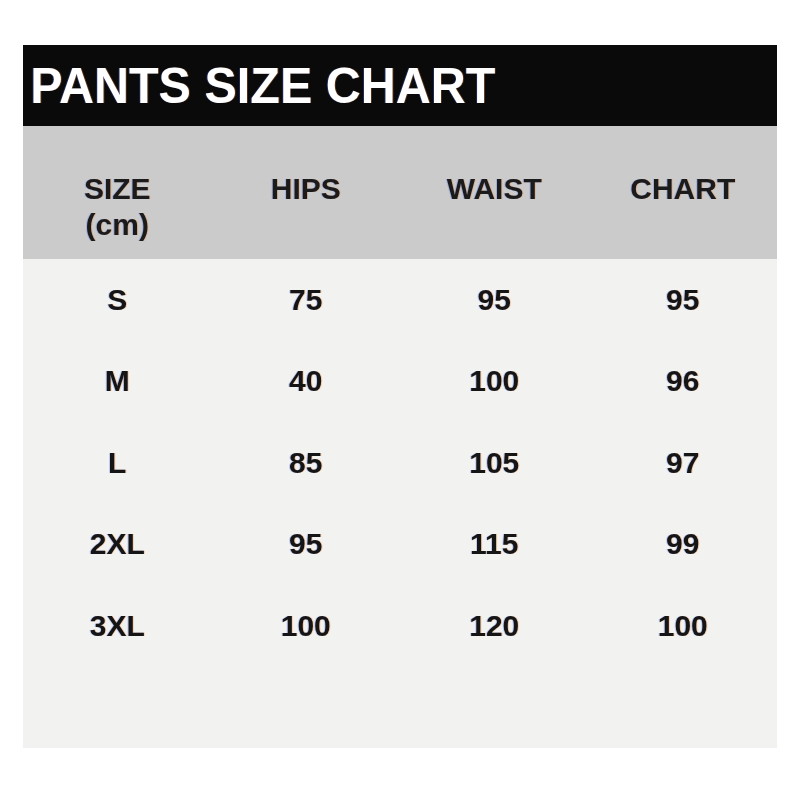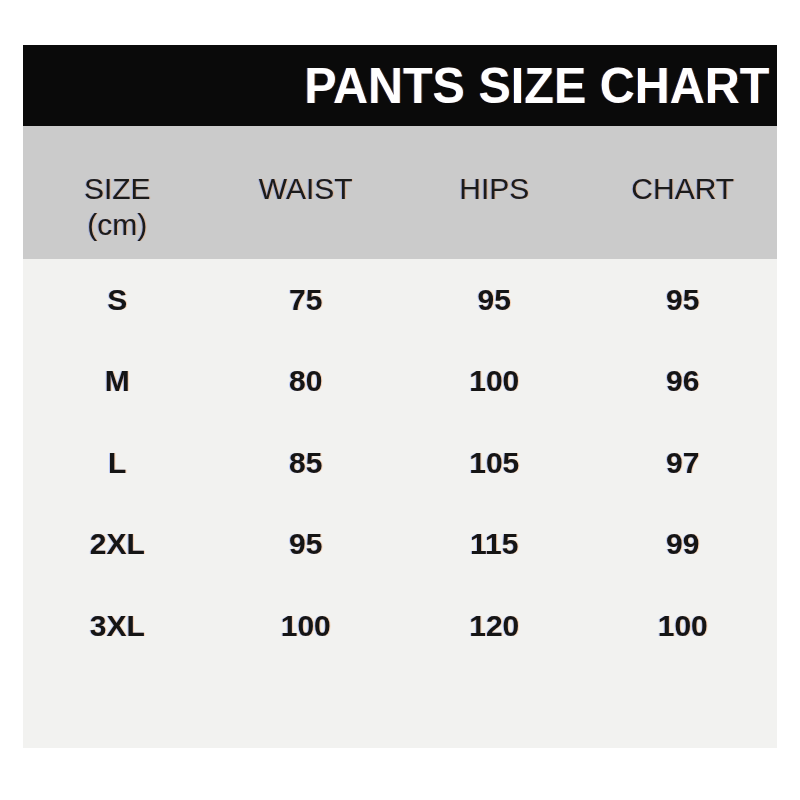--- a/index.html
+++ b/index.html
@@ -16,21 +16,21 @@
   }
   
   .fringe {
     text-shadow: -1px 0 0 rgba(70, 110, 255, 0.30), 1px 0 0 rgba(255, 125, 30, 0.30);
   }
   .title-bar {
     height: 81px;
     background: #0a0a0a;
     display: flex;
     align-items: center;
-    justify-content: flex-end;
+    justify-content: flex-start;
   }
   .title-bar .title-text {
     color: #ffffff;
     font-size: 50px;
     font-weight: 700;
     letter-spacing: 0px;
     transform: scaleX(0.97);
     white-space: nowrap;
   }
   .header-row {
@@ -39,21 +39,21 @@
     display: grid;
     grid-template-columns: repeat(4, 1fr);
   }
   .header-cell {
     display: flex;
     flex-direction: column;
     align-items: center;
     padding-top: 45px;
     line-height: 36px;
     font-size: 30px;
-    font-weight: 400;
+    font-weight: 700;
     color: #1b1b1b;
   }
   .body-rows {
     height: 489px;
     background: #f2f2f0;
     display: grid;
     grid-template-rows: repeat(6, 1fr);
   }
   .table-row {
     display: grid;
@@ -76,42 +76,42 @@
   <div class="title-bar">
     <div class="title-text fringe">PANTS SIZE CHART</div>
   </div>
 
   <div class="header-row">
     <div class="header-cell fringe">
       <span>SIZE</span>
       <span>(cm)</span>
     </div>
     <div class="header-cell fringe">
-      <span>WAIST</span>
+      <span>HIPS</span>
     </div>
     <div class="header-cell fringe">
-      <span>HIPS</span>
+      <span>WAIST</span>
     </div>
     <div class="header-cell fringe">
       <span>CHART</span>
     </div>
   </div>
 
   <div class="body-rows">
 
     <div class="table-row">
       <div class="table-cell fringe">S</div>
       <div class="table-cell fringe">75</div>
       <div class="table-cell fringe">95</div>
       <div class="table-cell fringe">95</div>
     </div>
 
     <div class="table-row">
       <div class="table-cell fringe">M</div>
-      <div class="table-cell fringe">80</div>
+      <div class="table-cell fringe">40</div>
       <div class="table-cell fringe">100</div>
       <div class="table-cell fringe">96</div>
     </div>
 
     <div class="table-row">
       <div class="table-cell fringe">L</div>
       <div class="table-cell fringe">85</div>
       <div class="table-cell fringe">105</div>
       <div class="table-cell fringe">97</div>
     </div>

